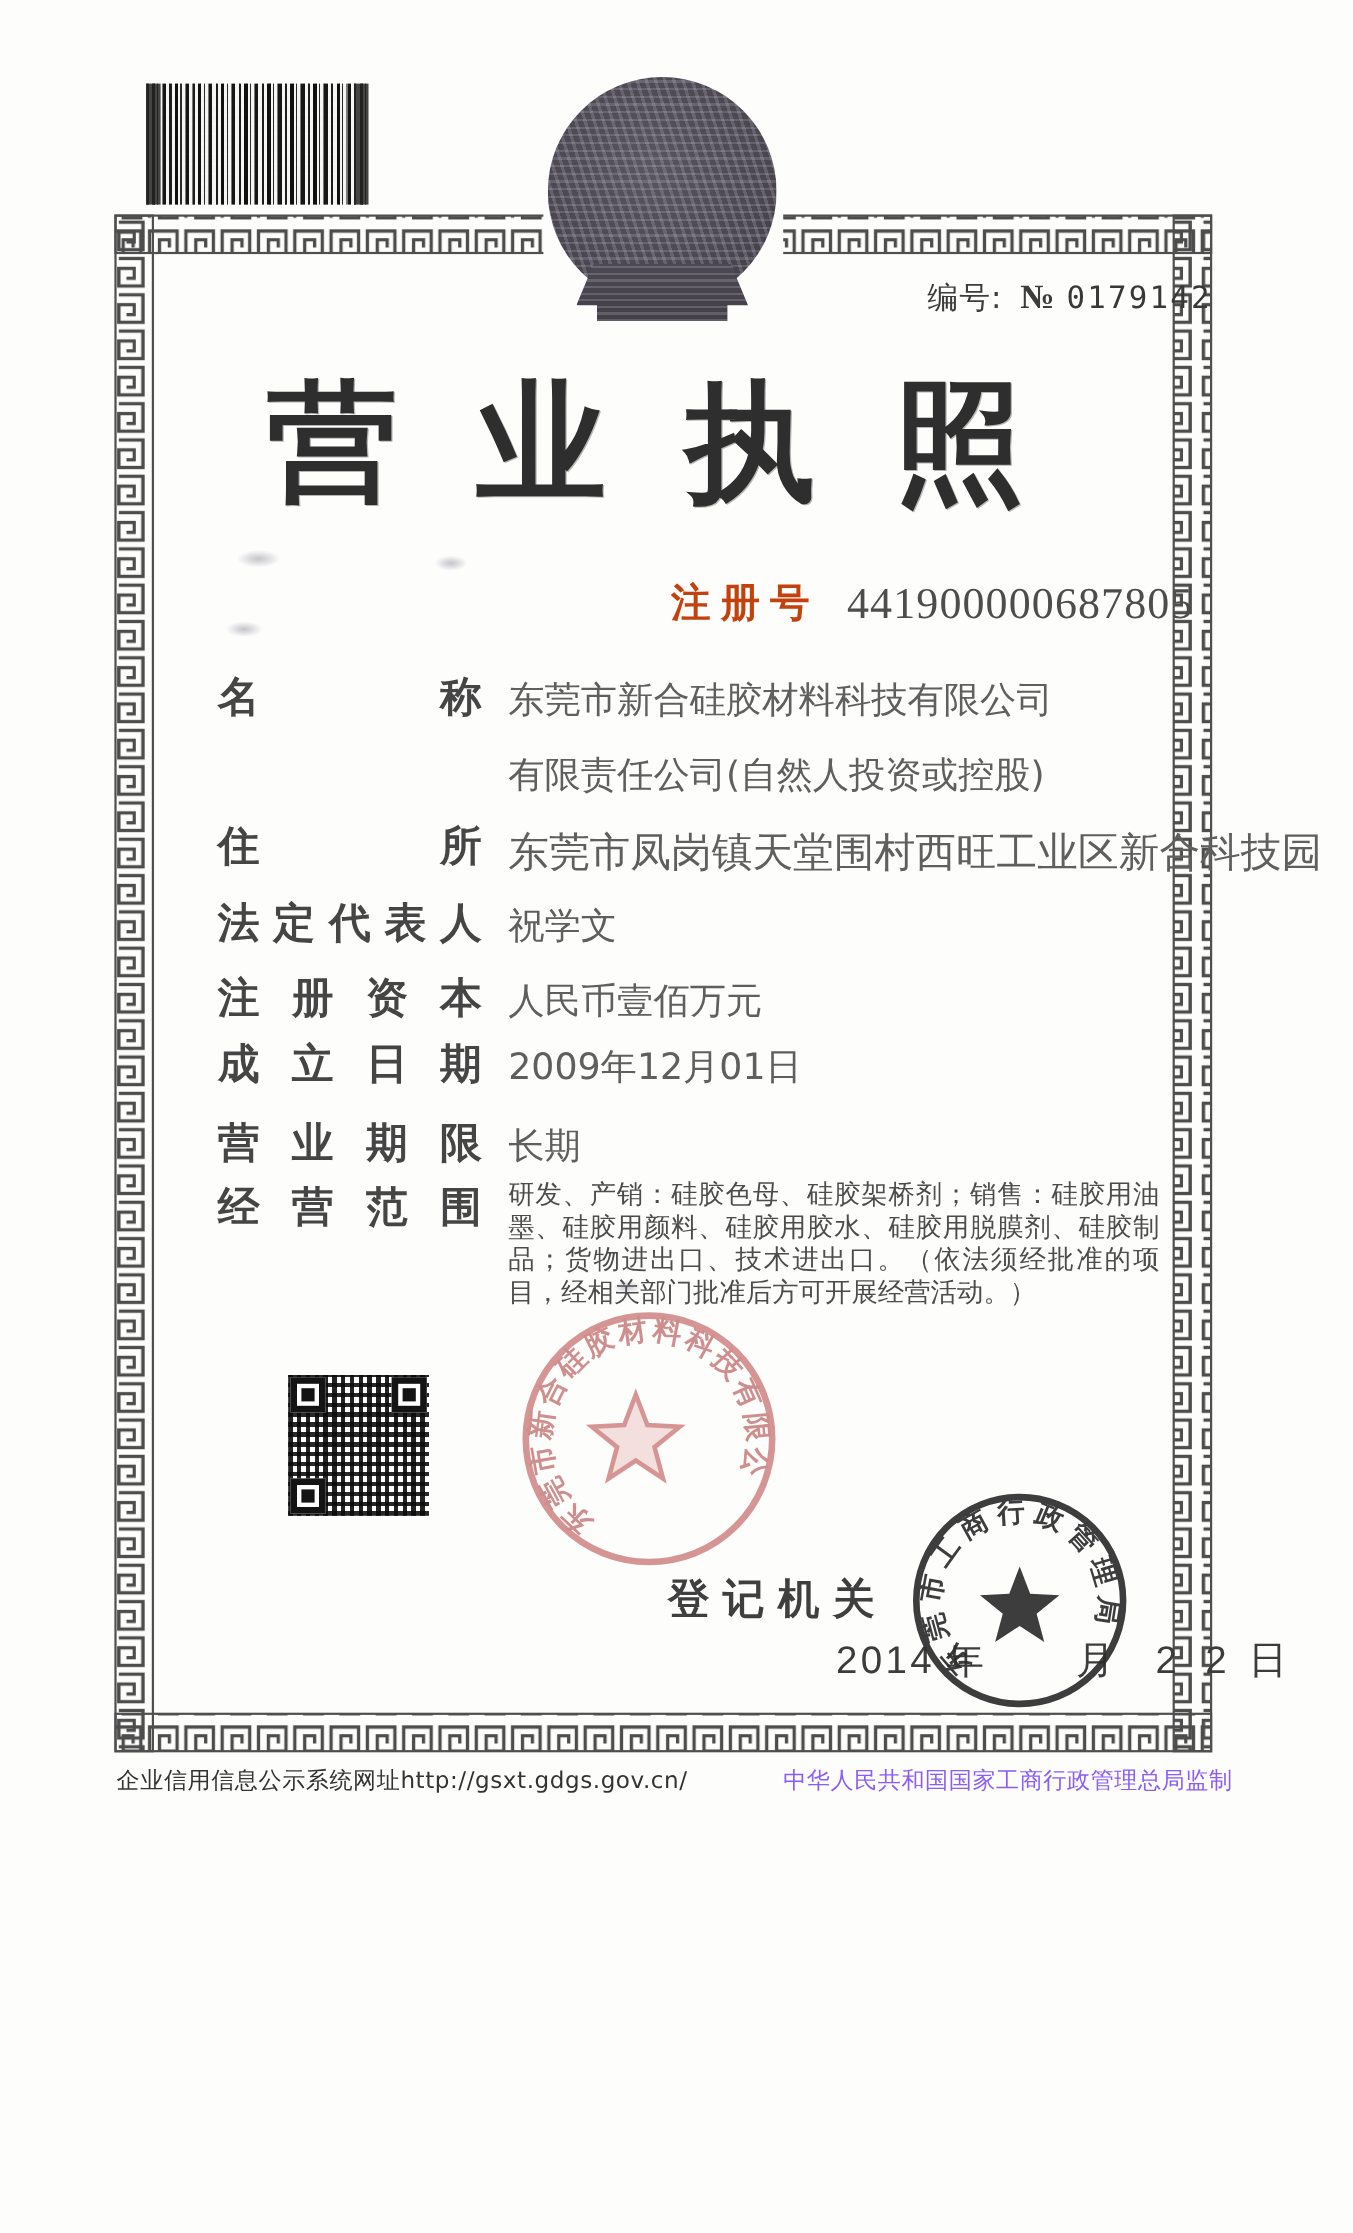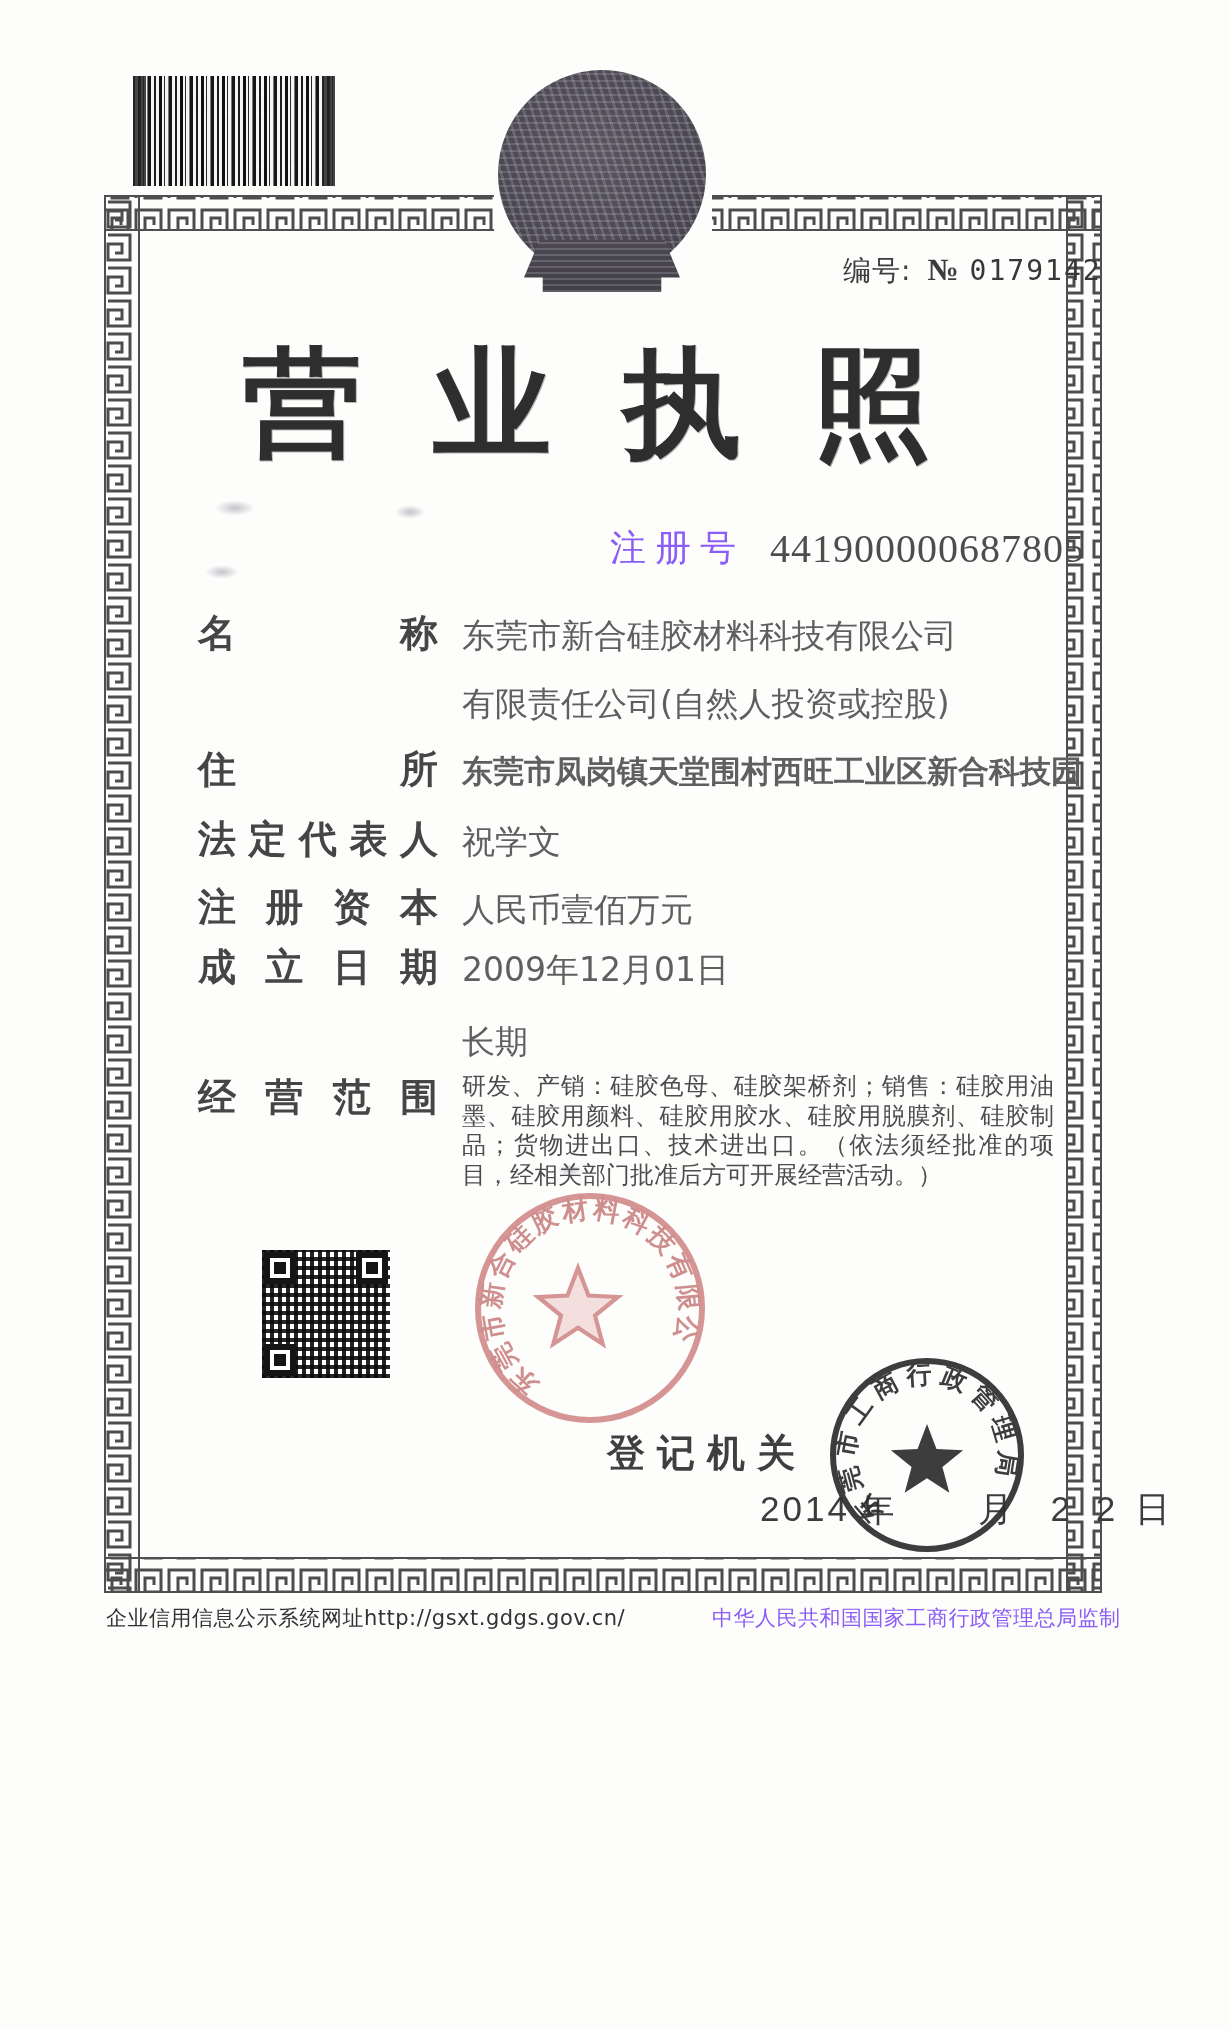--- a/index.html
+++ b/index.html
@@ -48,32 +48,32 @@
   .doc-title {
     position:absolute; left:243px; top:330px; width:688px; height:170px;
     font-size:118px; font-weight:900; color:#2e2e2e; line-height:1.25;
     text-align:justify; text-align-last:justify;
     font-family:Liberation Sans, sans-serif;
     text-shadow:1px 1px 0 rgba(46,46,46,.35);
   }
 
   
   .reg-line { position:absolute; left:610px; top:524px; height:50px; white-space:nowrap; }
-  .reg-label { display:inline-block; width:126px; font-size:36px; font-weight:400; color:#8b5cf6;
+  .reg-label { display:inline-block; width:126px; font-size:36px; font-weight:700; color:#c2410c;
                text-align:justify; text-align-last:justify; vertical-align:middle; }
   .reg-num { display:inline-block; margin-left:34px; font-size:40px; color:#4d4d4d; letter-spacing:1px;
              font-family:"Liberation Serif","DejaVu Serif",serif; vertical-align:middle; }
 
   
   .f-label {
     position:absolute; left:198px; width:240px; font-size:38px; font-weight:600; color:#454545;
     text-align:justify; text-align-last:justify; line-height:1.15;
   }
   .f-value { position:absolute; left:462px; font-size:33px; color:#5f5f5f; white-space:nowrap; line-height:1.2; }
-  .f-value.small { font-size:31px;font-weight:bold; }
+  .f-value.small { font-size:37px; }
   .scope-value {
     position:absolute; left:462px; top:1072px; width:592px;
     font-size:24px; color:#4c4c4c; line-height:1.23; white-space:normal; text-align:justify;
   }
 
   
   .qr {
     position:absolute; left:262px; top:1250px; width:128px; height:128px; background-color:#fff;
     background-image:
       repeating-linear-gradient(0deg, rgba(10,10,10,.88) 0 4px, transparent 4px 9px),
@@ -158,20 +158,21 @@
 
   <div class="f-label" style="top:818px">法定代表人</div>
   <div class="f-value" style="top:822px">祝学文</div>
 
   <div class="f-label" style="top:886px">注册资本</div>
   <div class="f-value" style="top:890px">人民币壹佰万元</div>
 
   <div class="f-label" style="top:946px">成立日期</div>
   <div class="f-value" style="top:950px">2009年12月01日</div>
 
+  <div class="f-label" style="top:1018px">营业期限</div>
   <div class="f-value" style="top:1022px">长期</div>
 
   <div class="f-label" style="top:1076px">经营范围</div>
   <div class="scope-value">研发、产销：硅胶色母、硅胶架桥剂；销售：硅胶用油墨、硅胶用颜料、硅胶用胶水、硅胶用脱膜剂、硅胶制品；货物进出口、技术进出口。（依法须经批准的项目，经相关部门批准后方可开展经营活动。）</div>
 
   <div class="qr">
     <div class="qr-finder tl"></div>
     <div class="qr-finder tr"></div>
     <div class="qr-finder bl"></div>
   </div>

